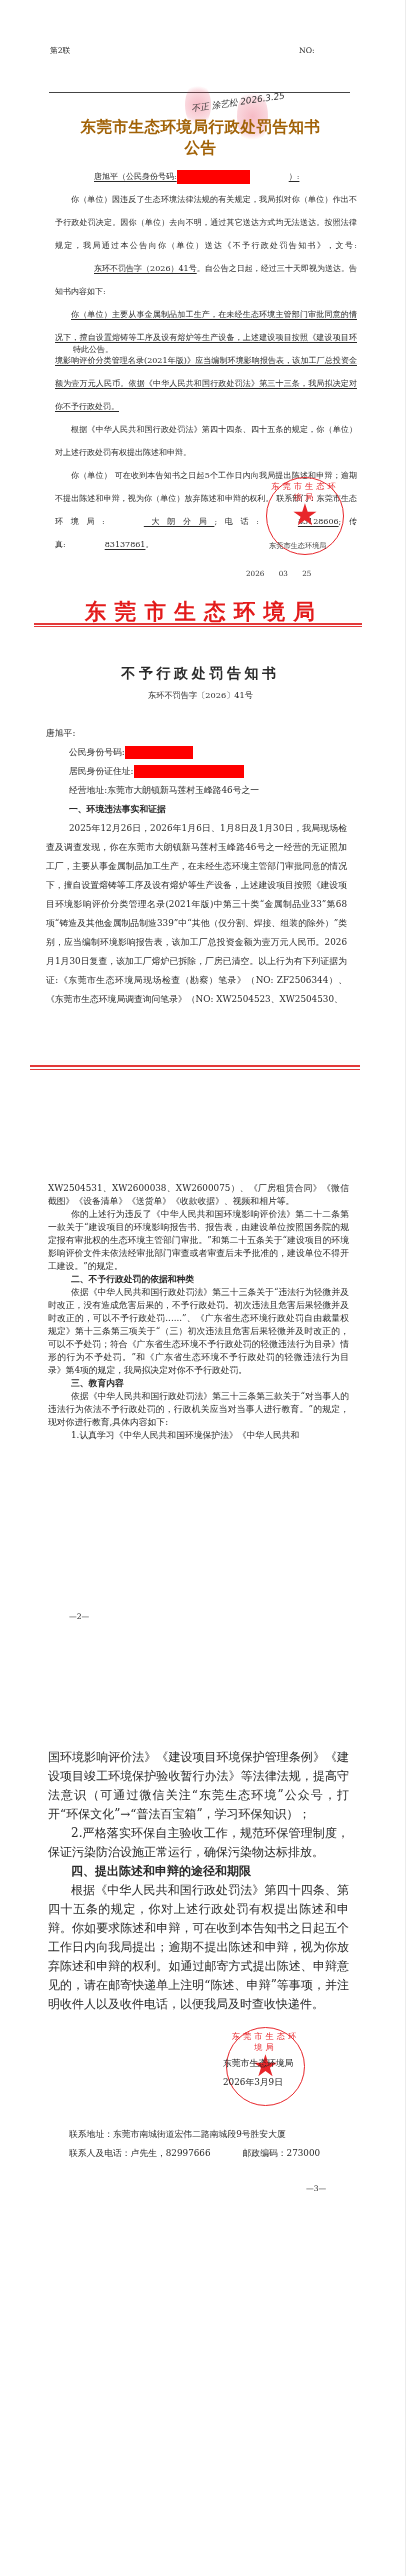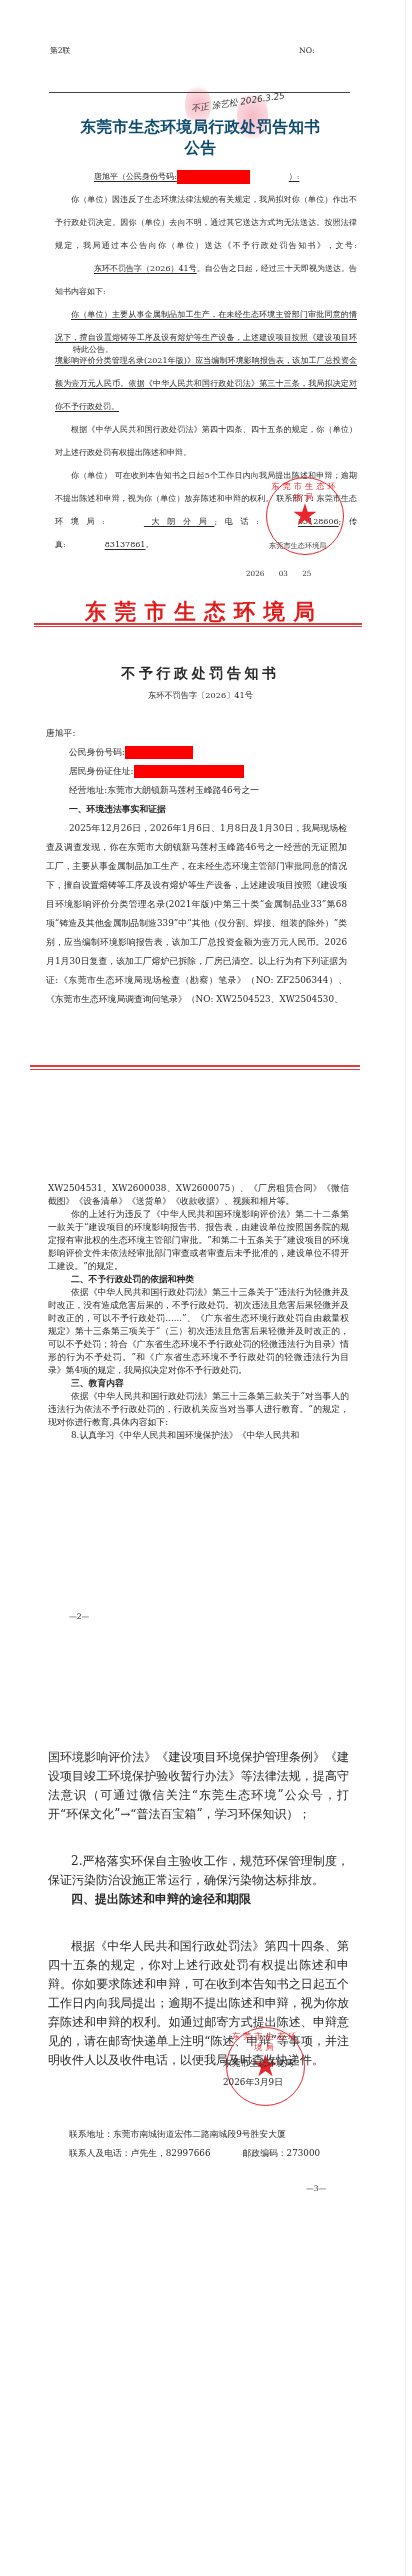--- a/index.html
+++ b/index.html
@@ -8,21 +8,21 @@
     font-family: "DejaVu Serif", "Liberation Serif", serif;
     color: #2a2a2a;
   }
   .abs { position: absolute; }
   .right-edge { position:absolute; left:405px; top:0; width:0.5px; height:2800px; background:#ececec; }
 
   
   .p1-header-left { left:50px; top:46px; font-size:7.7px; }
   .p1-header-right { left:299px; top:46px; font-size:7.7px; }
   .p1-rule { left:49px; top:92px; width:301px; height:1px; background:#444; }
-  .p1-title { left:77px; top:117px; width:247px; text-align:center; font-size:15.5px; font-weight:bold; letter-spacing:0.5px; color:#0c4a6e; }
+  .p1-title { left:77px; top:117px; width:247px; text-align:center; font-size:15.5px; font-weight:bold; letter-spacing:0.5px; color:#a16207; }
   .sig { left:191px; top:97px; font-family:"DejaVu Sans", sans-serif; font-style:italic; font-size:8.8px; color:#333; transform:rotate(-8deg); }
   .thumb { border-radius:50%; background: radial-gradient(circle, rgba(230,60,90,0.35) 0%, rgba(230,60,90,0.18) 55%, rgba(230,60,90,0) 72%); }
   .thumb1 { left:185px; top:82px; width:26px; height:46px; }
   .thumb2 { left:237px; top:88px; width:31px; height:57px; }
 
   .p1-body { left:55px; top:165px; width:302px; font-size:8px; line-height:23px; }
   .p1-body p { margin:0; text-indent:16px; text-align:justify; }
   .p1-body .noind { text-indent:0; }
   .u { text-decoration: underline; text-underline-offset:2.1px;margin-left:39px; }
   .redact { display:inline-block; background:#ff0000; height:13.4px; vertical-align:middle; }
@@ -56,21 +56,21 @@
   
   .p3-body { left:48px; top:1182px; width:301px; font-size:8.8px; line-height:13px; }
   .p3-body p { margin:0; text-align:justify; }
   .p3-body .ind { text-indent:23px; }
   .p3-body .h { padding-left:23px; font-family:"DejaVu Sans", sans-serif; font-weight:bold; }
   .pgno { font-size:7.7px; }
   .pg2 { left:69px; top:1612px; }
 
   .p4-body { left:48px; top:1748px; width:301px; font-size:12px; line-height:19px; }
   .p4-body p { margin:0; text-align:justify; }
-  .p4-body .ind { text-indent:23px;margin-top:28px; }
+  .p4-body .ind { text-indent:23px; }
   .p4-body .h { padding-left:23px; font-family:"DejaVu Sans", sans-serif; font-weight:bold; }
 
   .seal2 { left:226px; top:2027px; width:77px; height:77px; }
   .sign2 { left:223px; top:2054px; font-size:8.8px; line-height:19px; color:#222; }
   .contact { left:69px; top:2125px; font-size:8.8px; line-height:19px; }
   .contact .gap { display:inline-block; width:32px; }
   .pg3 { left:306px; top:2184px; }
 </style>
 </head>
 <body>
@@ -131,21 +131,21 @@
 <div class="abs p2-bottom-rule"></div>
 <div class="abs p2-bottom-rule2"></div>
 
 <div class="abs p3-body">
   <p>XW2504531、XW2600038、XW2600075）、《厂房租赁合同》《微信截图》《设备清单》《送货单》《收款收据》、视频和相片等。</p>
   <p class="ind">你的上述行为违反了《中华人民共和国环境影响评价法》第二十二条第一款关于“建设项目的环境影响报告书、报告表，由建设单位按照国务院的规定报有审批权的生态环境主管部门审批。”和第二十五条关于“建设项目的环境影响评价文件未依法经审批部门审查或者审查后未予批准的，建设单位不得开工建设。”的规定。</p>
   <p class="h">二、不予行政处罚的依据和种类</p>
   <p class="ind">依据《中华人民共和国行政处罚法》第三十三条关于“违法行为轻微并及时改正，没有造成危害后果的，不予行政处罚。初次违法且危害后果轻微并及时改正的，可以不予行政处罚......”、《广东省生态环境行政处罚自由裁量权规定》第十三条第三项关于“（三）初次违法且危害后果轻微并及时改正的，可以不予处罚；符合《广东省生态环境不予行政处罚的轻微违法行为目录》情形的行为不予处罚。”和《广东省生态环境不予行政处罚的轻微违法行为目录》第4项的规定，我局拟决定对你不予行政处罚。</p>
   <p class="h">三、教育内容</p>
   <p class="ind">依据《中华人民共和国行政处罚法》第三十三条第三款关于“对当事人的违法行为依法不予行政处罚的，行政机关应当对当事人进行教育。”的规定，现对你进行教育,具体内容如下:</p>
-  <p class="ind">8.认真学习《中华人民共和国环境保护法》《中华人民共和</p>
+  <p class="ind">1.认真学习《中华人民共和国环境保护法》《中华人民共和</p>
 </div>
 <div class="abs pgno pg2">—2—</div>
 
 <div class="abs p4-body">
   <p>国环境影响评价法》《建设项目环境保护管理条例》《建设项目竣工环境保护验收暂行办法》等法律法规，提高守法意识（可通过微信关注“东莞生态环境”公众号，打开“环保文化”→“普法百宝箱”，学习环保知识）；</p>
   <p class="ind">2.严格落实环保自主验收工作，规范环保管理制度，保证污染防治设施正常运行，确保污染物达标排放。</p>
   <p class="h">四、提出陈述和申辩的途径和期限</p>
   <p class="ind">根据《中华人民共和国行政处罚法》第四十四条、第四十五条的规定，你对上述行政处罚有权提出陈述和申辩。你如要求陈述和申辩，可在收到本告知书之日起五个工作日内向我局提出；逾期不提出陈述和申辩，视为你放弃陈述和申辩的权利。如通过邮寄方式提出陈述、申辩意见的，请在邮寄快递单上注明“陈述、申辩”等事项，并注明收件人以及收件电话，以便我局及时查收快递件。</p>
 </div>
 

